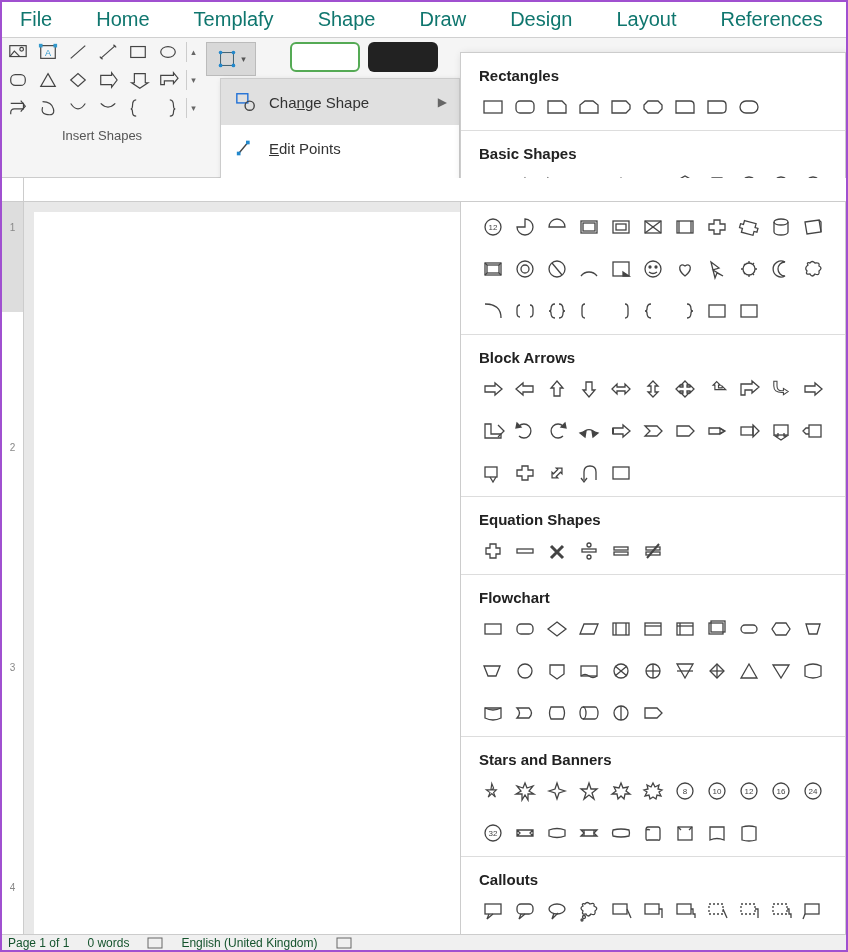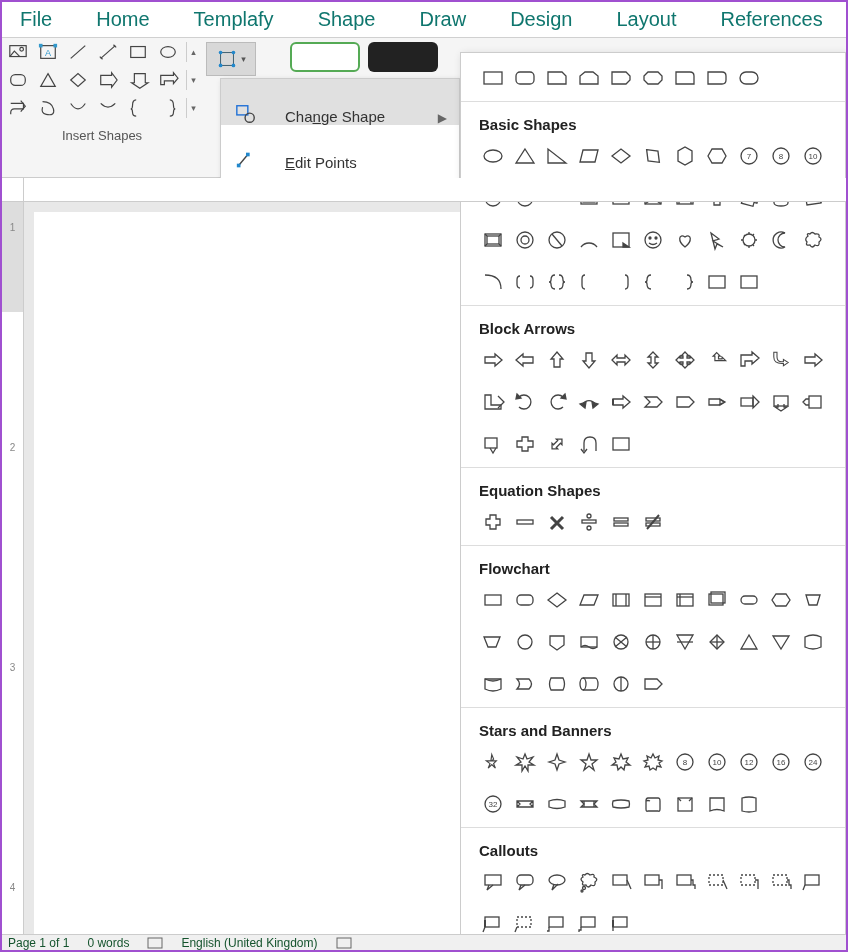--- a/index.html
+++ b/index.html
@@ -19,21 +19,21 @@
 
   .edit-shape-btn { width: 50px; height: 34px; margin: 4px; background:#d8d8d8; border:1px solid #bbb; display:flex; align-items:center; justify-content:center; gap:3px; }
   .edit-shape-btn svg { width:22px; height:22px; }
 
   .style-gallery { display:flex; gap:8px; margin:4px 0 0 30px; }
   .style-box { width:70px; height:30px; border-radius:6px; }
   .sb-green { border:2px solid #5a5; background:#fff; }
   .sb-black { background:#222; }
 
   .context-menu { position:absolute; top:76px; left:218px; width:240px; background:#fff; border:1px solid #ccc; box-shadow:2px 2px 6px rgba(0,0,0,0.15); }
-  .menu-item { display:flex; align-items:flex-end; height:46px; padding:0 14px; font-size:15px; color:#333; gap:28px; cursor:pointer; position:relative; }
+  .menu-item { display:flex; align-items:center; height:46px; padding:0 14px; font-size:15px; color:#333; gap:12px; cursor:pointer; position:relative; }
   .menu-item.highlight { background:#e0e0e0; }
   .menu-item.disabled { color:#aaa; }
   .menu-item .ico { width:22px; height:22px; display:flex; align-items:center; justify-content:center; }
   .menu-item .ico svg { width:22px; height:22px; }
   .menu-item .arrow { position:absolute; right:12px; font-size:12px; color:#666; }
   .menu-item u { text-decoration: underline; }
 
   .shape-panel { position:absolute; top:50px; left:458px; right:0; bottom:14px; background:#fff; border:1px solid #ccc; overflow-y:auto; padding:12px 18px 18px; box-shadow:2px 2px 8px rgba(0,0,0,0.15); }
   .cat-title { font-weight:600; font-size:15px; margin: 14px 0 10px; color:#222; }
   .cat-title:first-child { margin-top:2px; }
@@ -186,20 +186,21 @@
           <rect x="3" y="3" width="7" height="6" fill="none" stroke="#bbb"></rect>
           <rect x="14" y="14" width="7" height="6" fill="none" stroke="#bbb"></rect>
           <path d="M10 6 H17 V14" fill="none" stroke="#bbb"></path>
         </svg>
       </span>
     <span>Reroute Connectors</span>
   </div>
 </div>
 
 <div class="shape-panel" id="shape-panel">
+    <div class="cat-title">Rectangles</div>
     <div class="shape-row">
       <div class="shape-cell">
         <svg viewBox="0 0 24 22">
           <rect x="3" y="5" width="18" height="12"></rect>
         </svg>
       </div>
       <div class="shape-cell">
         <svg viewBox="0 0 24 22">
           <rect x="3" y="5" width="18" height="12" rx="4"></rect>
         </svg>

